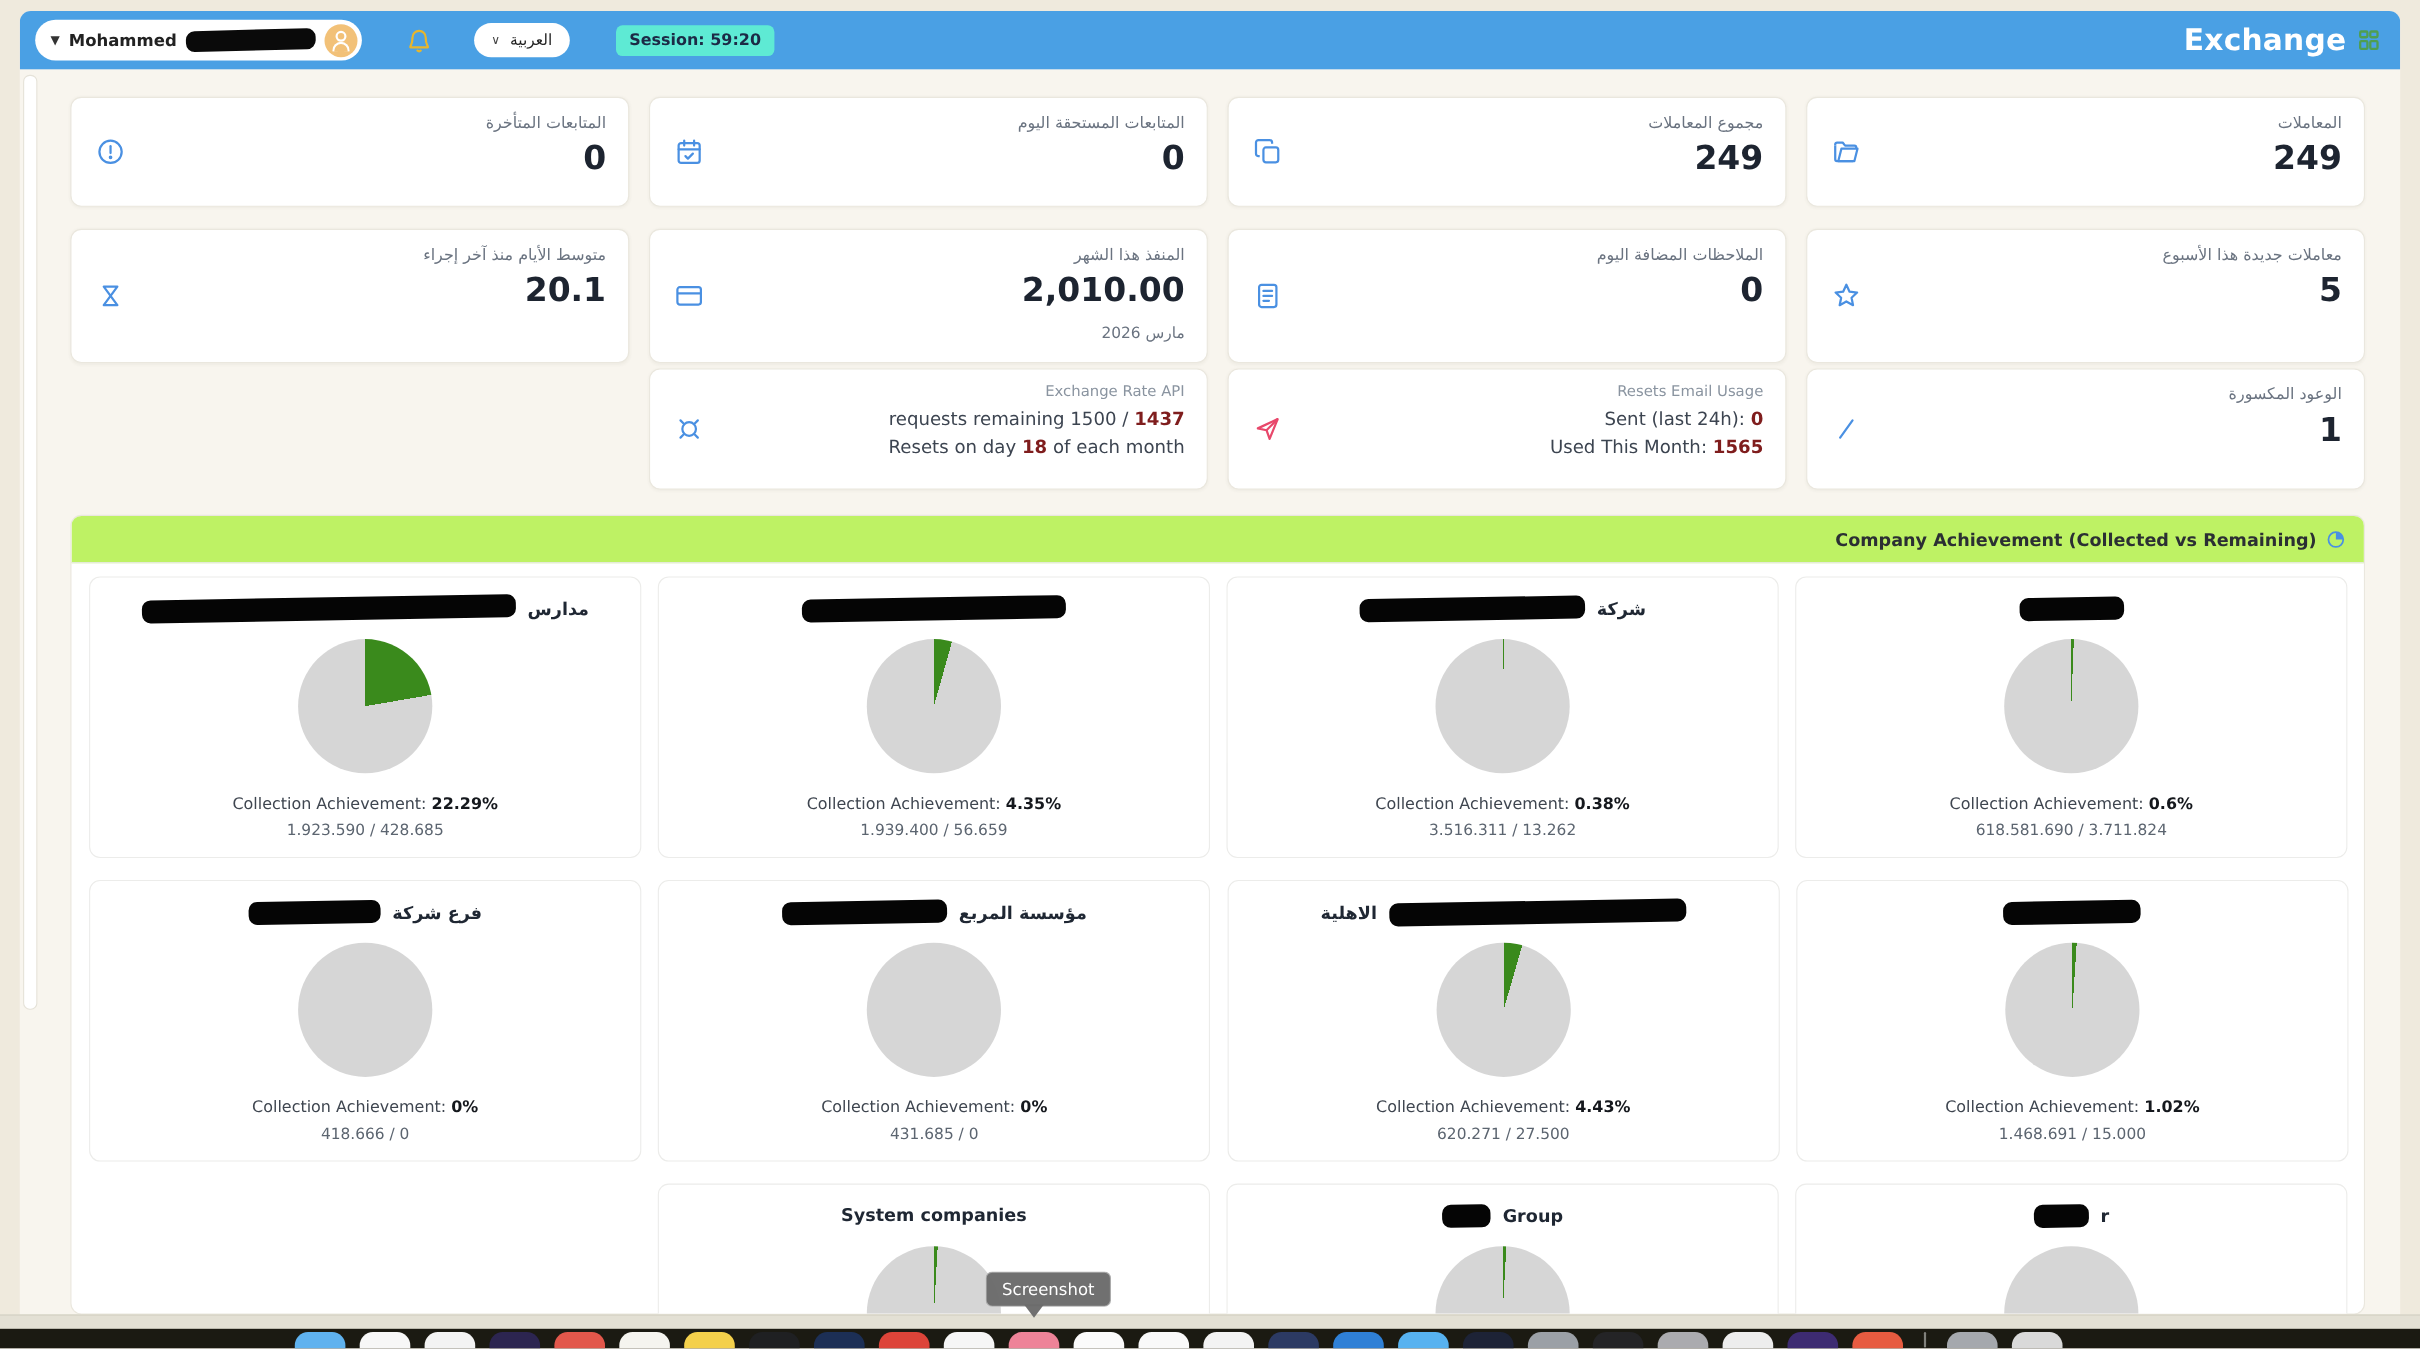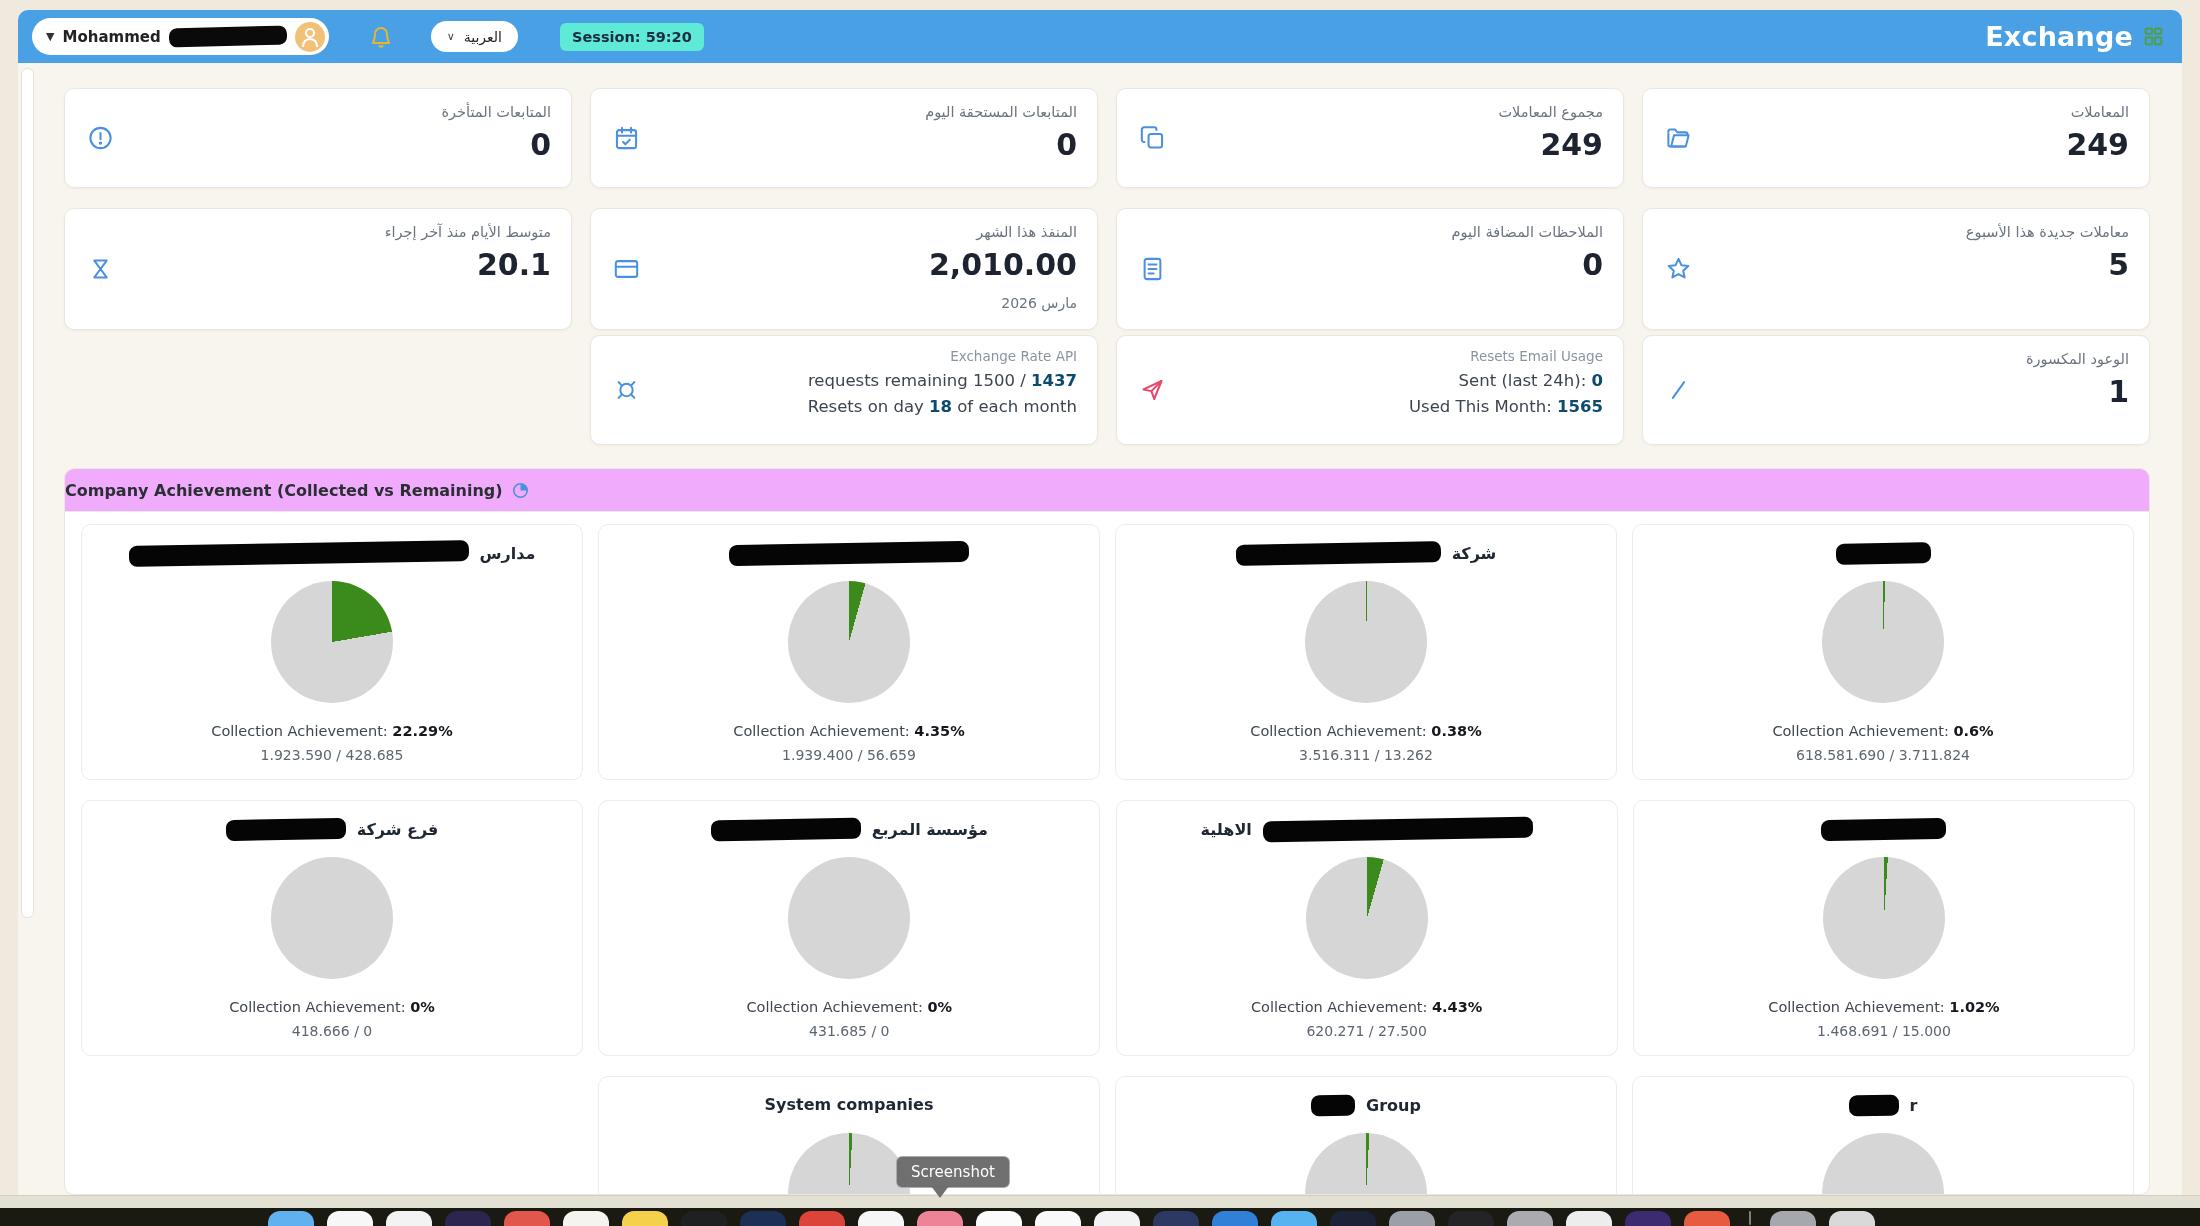--- a/index.html
+++ b/index.html
@@ -40,26 +40,26 @@
     border:1px solid #eae7de;border-radius:10px;box-shadow:0 1px 3px rgba(60,60,40,.05);}
   .h100{height:100px;} .h122{height:122px;text-align:right;} .h110{height:110px;}
   .ghost{visibility:hidden;}
   .stat-title{position:absolute;top:15px;right:20px;font-size:14.5px;color:#6a7380;direction:rtl;}
   .stat-value{position:absolute;top:38px;right:20px;font-size:30px;font-weight:bold;color:#1d2430;}
   .stat-sub{position:absolute;top:86px;right:20px;font-size:14px;color:#6a7380;direction:rtl;}
   .stat-icon{position:absolute;left:22px;top:50%;transform:translateY(-50%);width:27px;height:27px;}
   .api-lines{position:absolute;right:20px;top:12px;text-align:right;}
   .api-title{font-size:13.5px;color:#8a94a0;margin-bottom:4px;}
   .api-line{font-size:16.5px;color:#3c4450;line-height:1.55;}
-  .api-line b{color:#0c4a6e;}
+  .api-line b{color:#7f1d1d;}
   
   .panel{position:absolute;left:46px;top:458px;width:2086px;height:727px;background:#fff;
     border:1px solid #eae7de;border-radius:10px;overflow:hidden;box-sizing:border-box;}
-  .panel-head{height:42px;background:#f0abfc;border-bottom:1px solid #e9e9e7;display:flex;
-    align-items:center;padding-right:16px;gap:8px;}
+  .panel-head{height:42px;background:#bef264;border-bottom:1px solid #e9e9e7;display:flex;
+    align-items:center;justify-content:flex-end;padding-right:16px;gap:8px;}
   .panel-title{font-size:16px;font-weight:bold;color:#2b2f33;}
   .pie-rows{position:relative;}
   .pie-row{position:absolute;left:16px;width:2054px;display:flex;gap:15px;}
   .prow1{top:12px;} .prow2{top:288px;justify-content:space-between;} .prow3{top:564px;}
   .pie-card{flex:0 0 502px;height:256px;box-sizing:border-box;background:#fff;border:1px solid #ececea;
     border-radius:10px;position:relative;}
   .pie-title{position:absolute;top:18px;left:0;width:100%;display:flex;justify-content:center;
     align-items:center;gap:11px;}
   .pie-title .t{font-size:16px;font-weight:bold;color:#1f2733;direction:rtl;white-space:nowrap;}
   .pie-title .bar{height:21px;background:#050505;border-radius:8px;transform:rotate(-1deg);}

